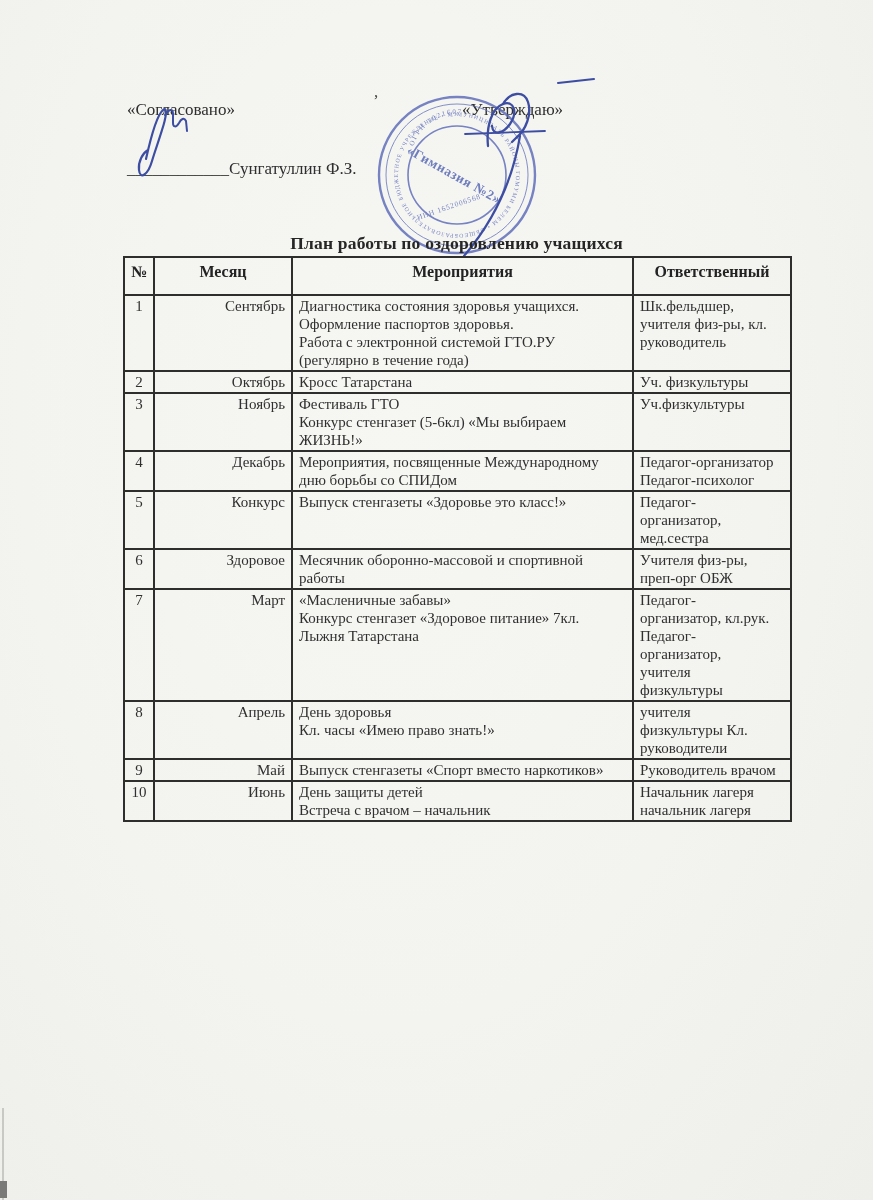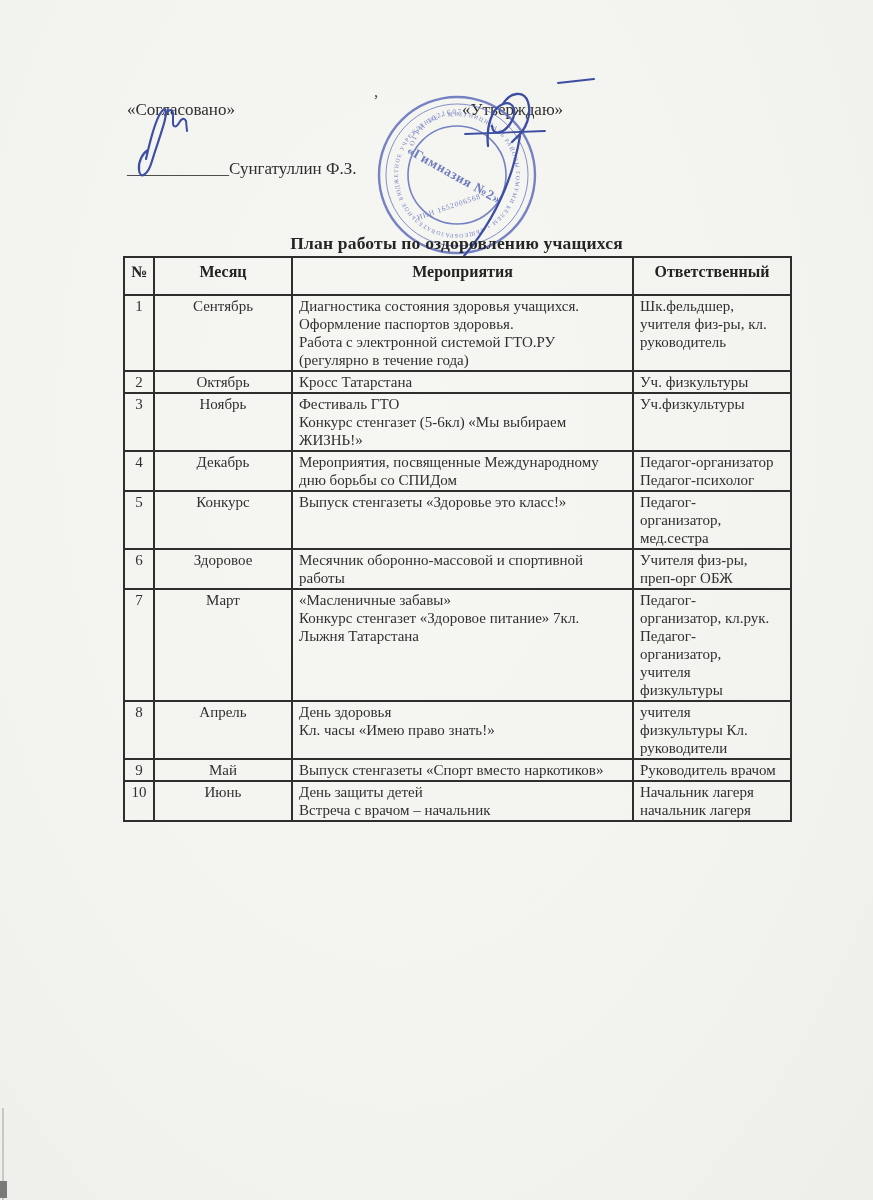--- a/index.html
+++ b/index.html
@@ -21,21 +21,21 @@
     position:absolute;top:256px;left:123px;width:667px;border-collapse:collapse;table-layout:fixed;
   }
   table.plan th, table.plan td{
     border:2px solid #2e2e2c;vertical-align:top;white-space:pre-line;
     font-size:15px;line-height:18px;padding:1px 6px;color:#303030;
   }
   table.plan th{
     font-weight:bold;text-align:center;font-size:16px;height:30px;padding-top:5px;color:#232323;
   }
   td.c-num{text-align:center;padding:1px 2px;}
-  td.c-month{text-align:center;}
+  td.c-month{text-align:right;}
   col.w-num{width:30px;} col.w-month{width:138px;} col.w-events{width:341px;} col.w-resp{width:158px;}
 
   .stamp-svg{position:absolute;left:376px;top:94px;width:162px;height:162px;opacity:.82;}
   .sig-svg{position:absolute;}
   .sig-left{left:130px;top:101px;width:80px;height:80px;}
   .sig-right{left:448px;top:76px;width:200px;height:192px;}
   .ink{stroke:#3c4da2;fill:none;stroke-linecap:round;stroke-linejoin:round;}
   .comma-mark{position:absolute;left:374px;top:82px;font-size:17px;color:#4a4a48;}
   .edge-line{position:absolute;left:2px;top:1108px;width:2px;height:92px;background:#c8c8c4;}
   .corner-mark{position:absolute;left:0;top:1181px;width:7px;height:17px;background:#7a7a78;}

